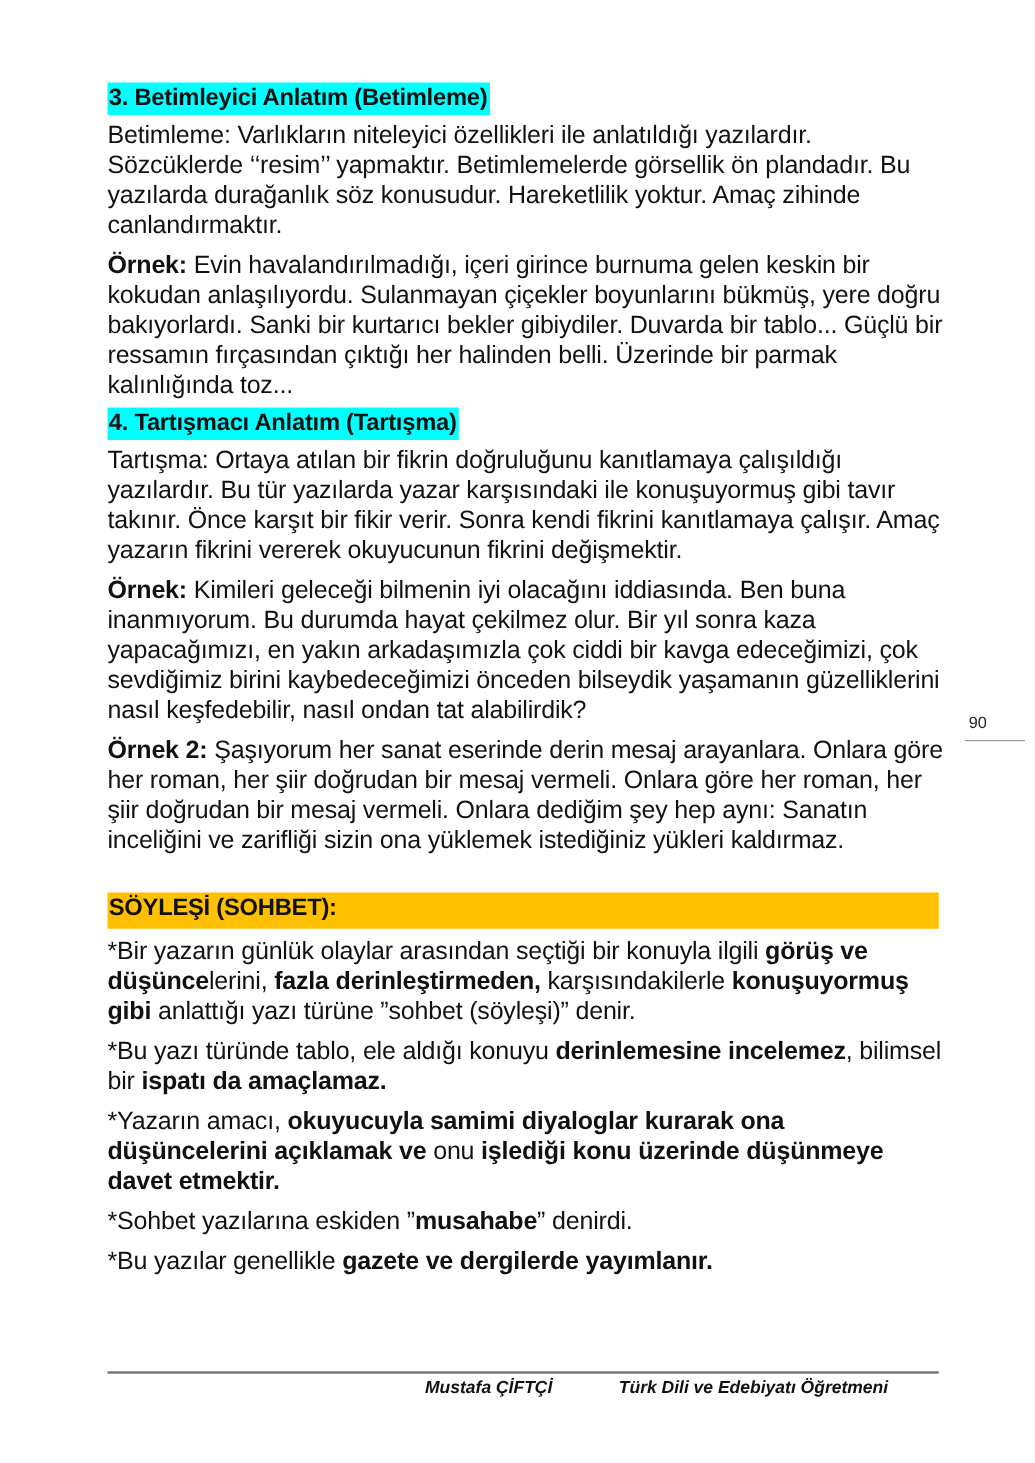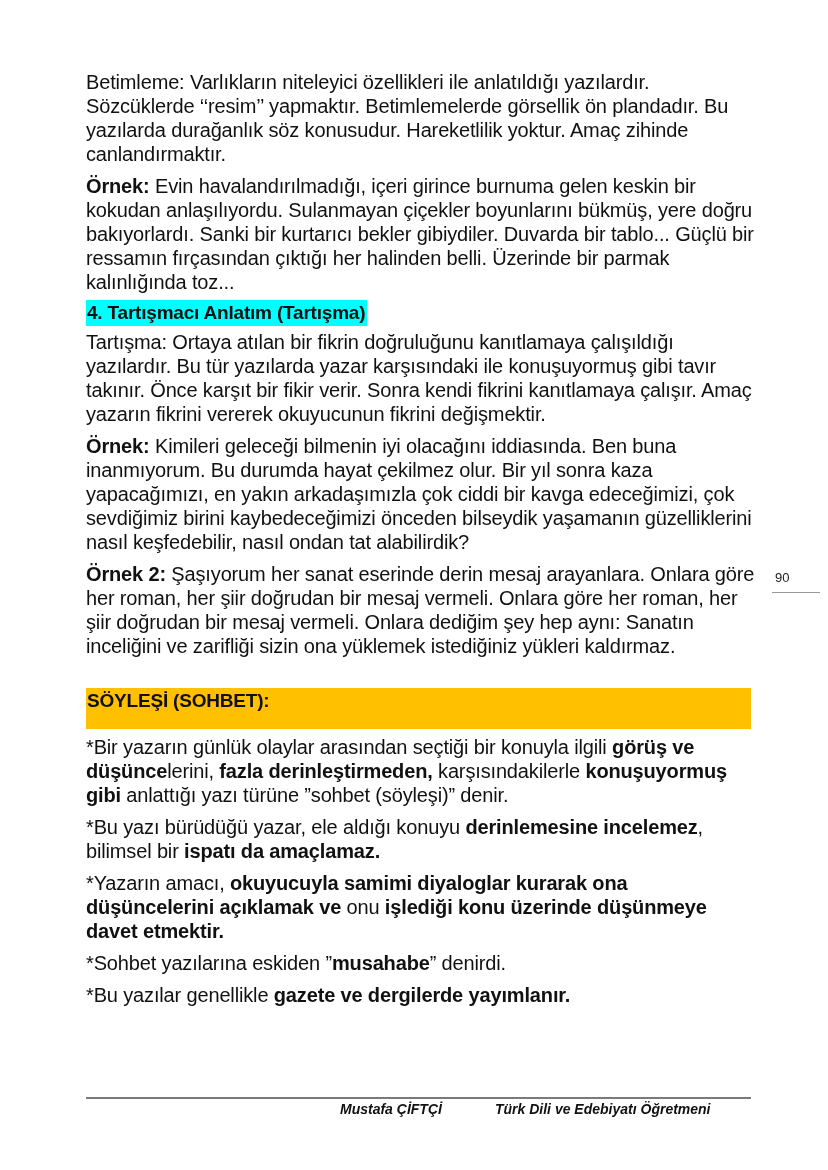--- a/index.html
+++ b/index.html
@@ -20,21 +20,21 @@
       letter-spacing: -0.2px;
     }
     .heading-cyan { background: #00FFFF; }
     .heading-bar {
       display: block;
       background: #FFC000;
       font-weight: bold;
       font-size: 19px;
       line-height: 25px;
       width: 664px;
-      padding: 0 0 16px 1px;
+      padding: 0 0 4px 1px;
       letter-spacing: -0.2px;
     }
     p {
       margin: 0;
       font-size: 20px;
       line-height: 24px;
       letter-spacing: -0.15px;
     }
     .para-gap { margin-top: 8px; }
     .head-gap { margin-top: 4px; }
@@ -56,36 +56,37 @@
     .footer-author { left: 340px; }
     .footer-title { left: 495px; }
   </style>
 </head>
 <body>
 
 <div class="page">
   <div class="content">
 
     <div>
+      <h2 class="heading heading-cyan">3. Betimleyici Anlatım (Betimleme)</h2>
       <p class="head-gap">Betimleme: Varlıkların niteleyici özellikleri ile anlatıldığı yazılardır. Sözcüklerde ‘‘resim’’ yapmaktır. Betimlemelerde görsellik ön plandadır. Bu yazılarda durağanlık söz konusudur. Hareketlilik yoktur. Amaç zihinde canlandırmaktır.</p>
       <p class="para-gap"><b>Örnek:</b><span> Evin havalandırılmadığı, içeri girince burnuma gelen keskin bir kokudan anlaşılıyordu. Sulanmayan çiçekler boyunlarını bükmüş, yere doğru bakıyorlardı. Sanki bir kurtarıcı bekler gibiydiler. Duvarda bir tablo... Güçlü bir ressamın fırçasından çıktığı her halinden belli. Üzerinde bir parmak kalınlığında toz...</span></p>
     </div>
 
     <div style="margin-top:6px;">
       <h2 class="heading heading-cyan">4. Tartışmacı Anlatım (Tartışma)</h2>
       <p class="head-gap">Tartışma: Ortaya atılan bir fikrin doğruluğunu kanıtlamaya çalışıldığı yazılardır. Bu tür yazılarda yazar karşısındaki ile konuşuyormuş gibi tavır takınır. Önce karşıt bir fikir verir. Sonra kendi fikrini kanıtlamaya çalışır. Amaç yazarın fikrini vererek okuyucunun fikrini değişmektir.</p>
       <p class="para-gap"><b>Örnek:</b><span> Kimileri geleceği bilmenin iyi olacağını iddiasında. Ben buna inanmıyorum. Bu durumda hayat çekilmez olur. Bir yıl sonra kaza yapacağımızı, en yakın arkadaşımızla çok ciddi bir kavga edeceğimizi, çok sevdiğimiz birini kaybedeceğimizi önceden bilseydik yaşamanın güzelliklerini nasıl keşfedebilir, nasıl ondan tat alabilirdik?</span></p>
       <p class="para-gap"><b>Örnek 2:</b><span> Şaşıyorum her sanat eserinde derin mesaj arayanlara. Onlara göre her roman, her şiir doğrudan bir mesaj vermeli. Onlara göre her roman, her şiir doğrudan bir mesaj vermeli. Onlara dediğim şey hep aynı: Sanatın inceliğini ve zarifliği sizin ona yüklemek istediğiniz yükleri kaldırmaz.</span></p>
     </div>
 
     <div style="margin-top:30px;">
       <div class="heading-bar">SÖYLEŞİ (SOHBET):</div>
       <div id="soylesi-items" style="margin-top:6px;">
           <p><span>*Bir yazarın günlük olaylar arasından seçtiği bir konuyla ilgili </span><b>görüş ve düşünce</b><span>lerini, </span><b>fazla derinleştirmeden,</b><span> karşısındakilerle </span><b>konuşuyormuş gibi</b><span> anlattığı yazı türüne ”sohbet (söyleşi)” denir.</span></p>
-          <p class="para-gap"><span>*Bu yazı bürüdüğü yazar, ele aldığı konuyu </span><b>derinlemesine incelemez</b><span>, bilimsel bir </span><b>ispatı da amaçlamaz.</b></p>
+          <p class="para-gap"><span>*Bu yazı türünde tablo, ele aldığı konuyu </span><b>derinlemesine incelemez</b><span>, bilimsel bir </span><b>ispatı da amaçlamaz.</b></p>
           <p class="para-gap"><span>*Yazarın amacı, </span><b>okuyucuyla samimi diyaloglar kurarak ona düşüncelerini açıklamak ve</b><span> onu </span><b>işlediği konu üzerinde düşünmeye davet etmektir.</b></p>
           <p class="para-gap"><span>*Sohbet yazılarına eskiden ”</span><b>musahabe</b><span>” denirdi.</span></p>
           <p class="para-gap"><span>*Bu yazılar genellikle </span><b>gazete ve dergilerde yayımlanır.</b></p>
         </div>
     </div>
   </div>
 
   <div class="page-number">90</div>
   <div class="page-number-rule"></div>
 

